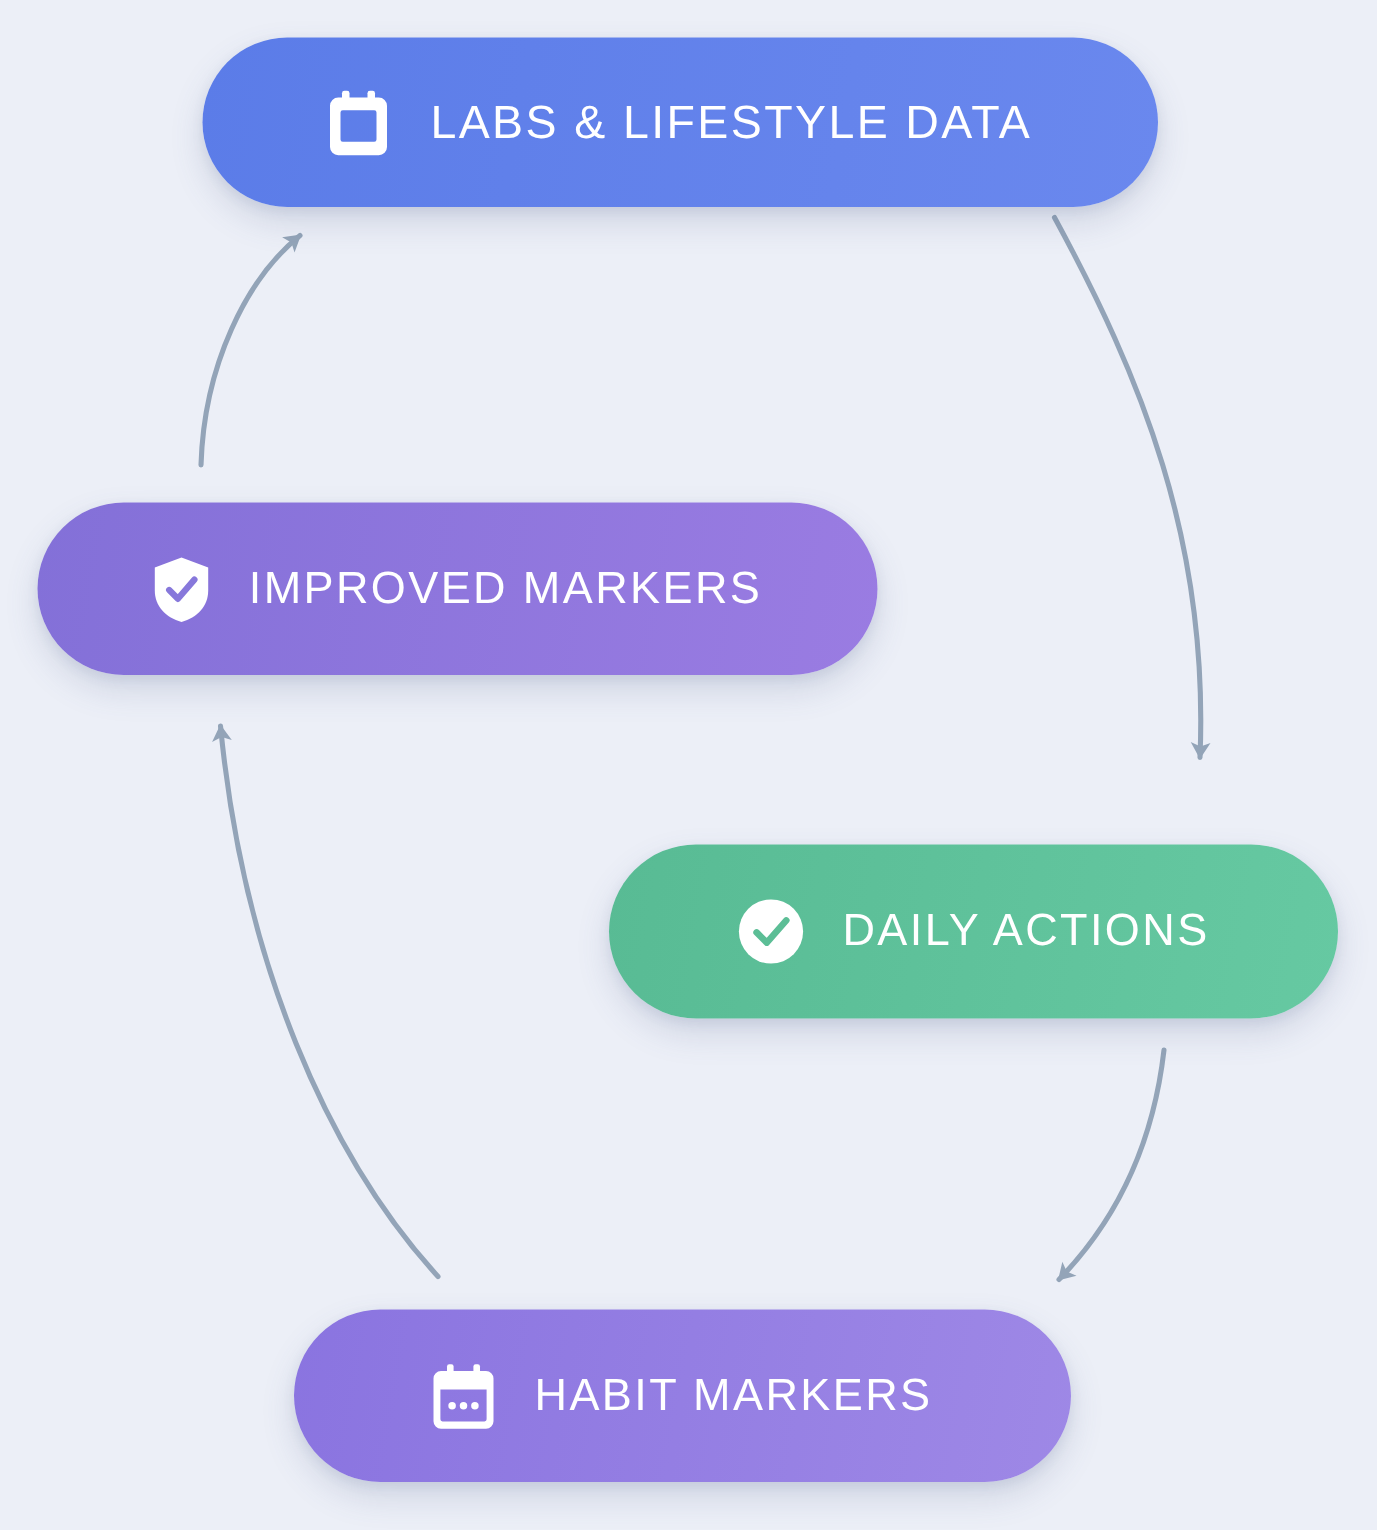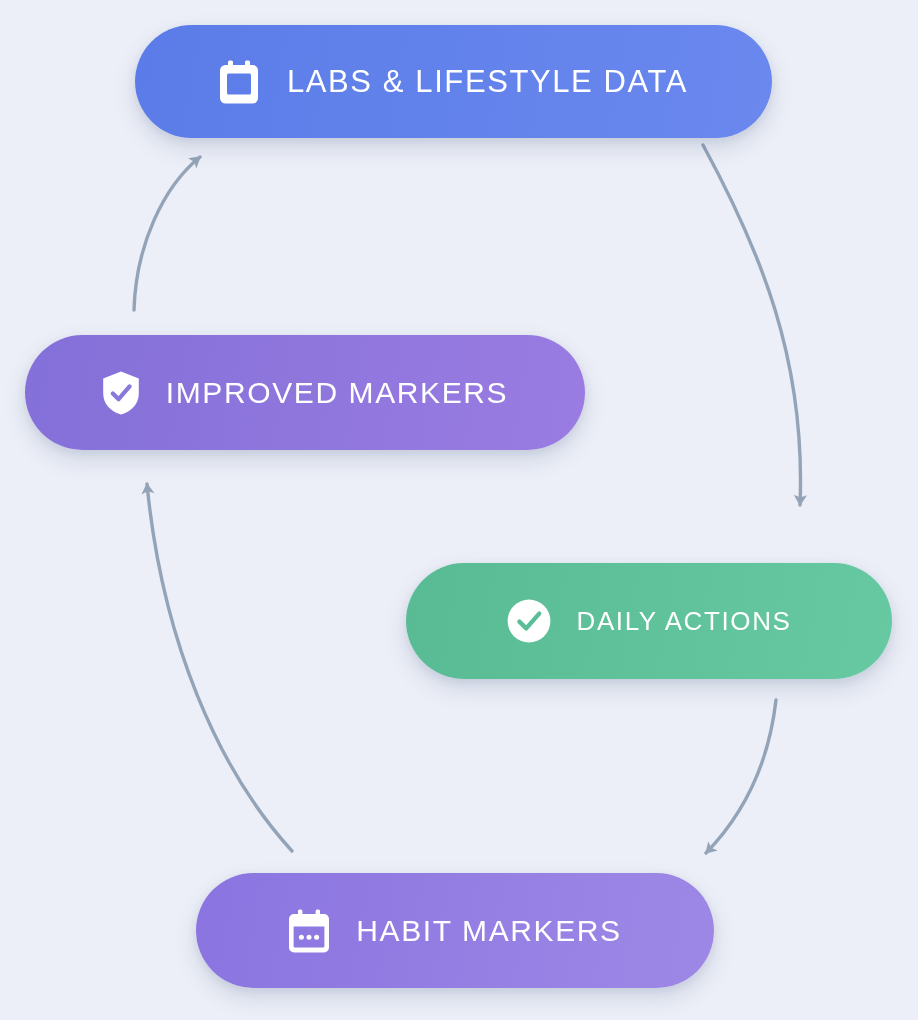--- a/index.html
+++ b/index.html
@@ -81,21 +81,21 @@
   #node-markers .node-inner { gap: 26px; }
 
   
   #node-actions {
     left: 406px;
     top: 563px;
     width: 486px;
     height: 116px;
     background: linear-gradient(100deg, #58bb94 0%, #66c9a2 100%);
   }
-  #node-actions .node-label { font-size: 26px; }
+  #node-actions .node-label { font-size: 30px; }
   #node-actions .node-inner { gap: 26px; }
 
   
   #node-habit {
     left: 196px;
     top: 873px;
     width: 518px;
     height: 115px;
     background: linear-gradient(100deg, #8a74e0 0%, #9e88e6 100%);
   }

